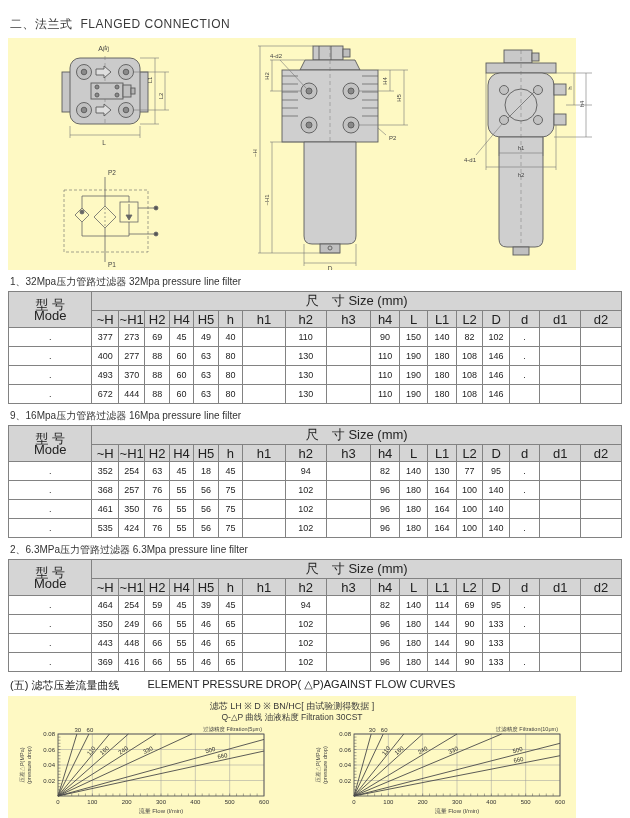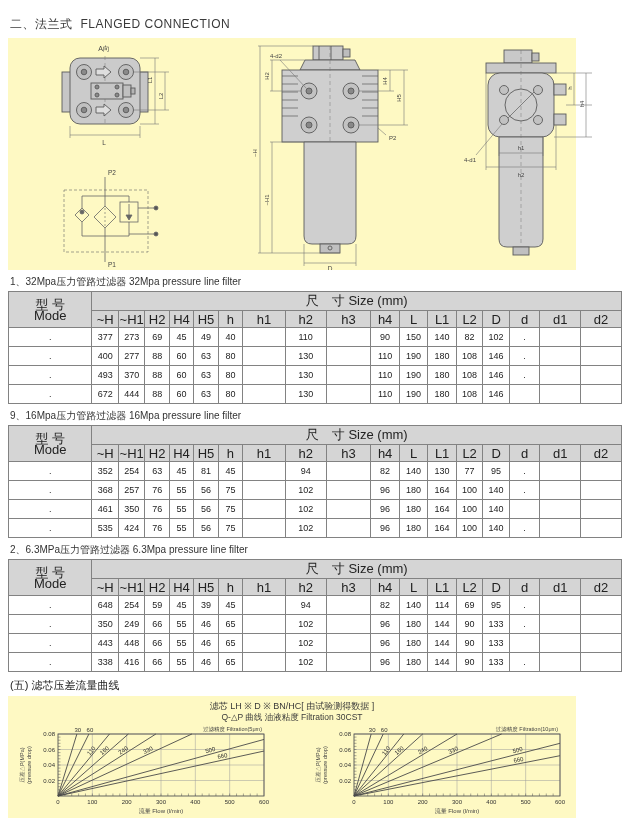--- a/index.html
+++ b/index.html
@@ -394,21 +394,21 @@
             <th>d2</th>
           </tr>
         </thead>
         <tbody>
           <tr>
             <td>.</td>
             <td>352</td>
             <td>254</td>
             <td>63</td>
             <td>45</td>
-            <td>81</td>
+            <td>18</td>
             <td>45</td>
             <td></td>
             <td>94</td>
             <td></td>
             <td>82</td>
             <td>140</td>
             <td>130</td>
             <td>77</td>
             <td>95</td>
             <td>.</td>
@@ -526,21 +526,21 @@
             <th>L2</th>
             <th>D</th>
             <th>d</th>
             <th>d1</th>
             <th>d2</th>
           </tr>
         </thead>
         <tbody>
           <tr>
             <td>.</td>
-            <td>648</td>
+            <td>464</td>
             <td>254</td>
             <td>59</td>
             <td>45</td>
             <td>39</td>
             <td>45</td>
             <td></td>
             <td>94</td>
             <td></td>
             <td>82</td>
             <td>140</td>
@@ -586,21 +586,21 @@
             <td>180</td>
             <td>144</td>
             <td>90</td>
             <td>133</td>
             <td></td>
             <td></td>
             <td></td>
           </tr>
           <tr>
             <td>.</td>
-            <td>338</td>
+            <td>369</td>
             <td>416</td>
             <td>66</td>
             <td>55</td>
             <td>46</td>
             <td>65</td>
             <td></td>
             <td>102</td>
             <td></td>
             <td>96</td>
             <td>180</td>
@@ -610,20 +610,21 @@
             <td>.</td>
             <td></td>
             <td></td>
           </tr>
         </tbody>
       </table>
   </div>
 
   <div class="section-title">
     <span>(五) 滤芯压差流量曲线</span>
+    <span>ELEMENT PRESSURE DROP( △P)AGAINST FLOW CURVES</span>
   </div>
 
   <div class="panel chart-panel">
     <div class="chart-hdr1">滤芯 LH ※ D ※ BN/HC[ 由试验测得数据 ]</div>
     <div class="chart-hdr2">Q-△P 曲线 油液粘度 Filtration 30CST</div>
     <div class="charts">
       <svg width="260" height="100" viewBox="0 0 260 100">
           <line x1="78.33333333333333" y1="10" x2="78.33333333333333" y2="72" stroke="#9b9b9b" stroke-width="0.5"></line>
           <line x1="112.66666666666666" y1="10" x2="112.66666666666666" y2="72" stroke="#9b9b9b" stroke-width="0.5"></line>
           <line x1="147" y1="10" x2="147" y2="72" stroke="#9b9b9b" stroke-width="0.5"></line>

